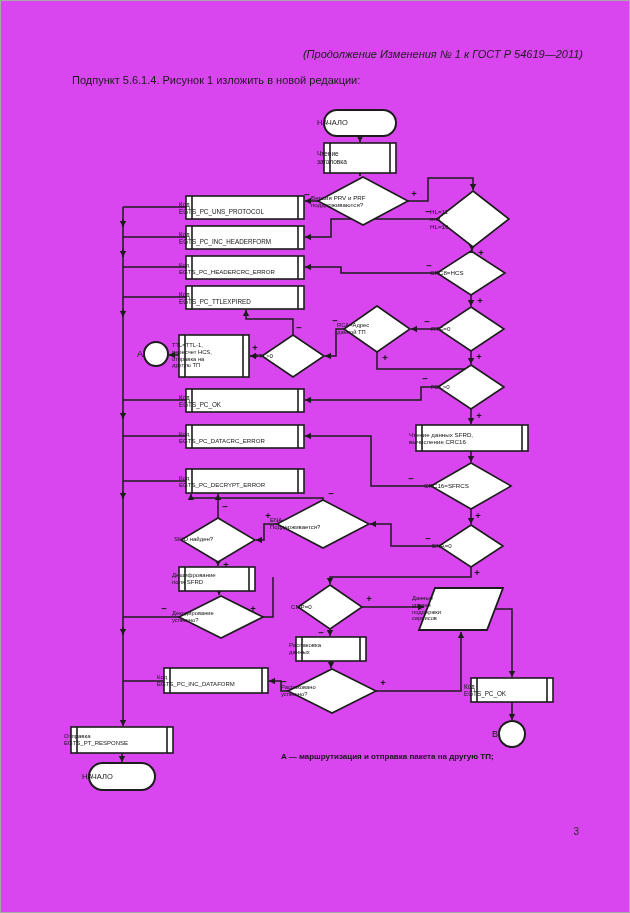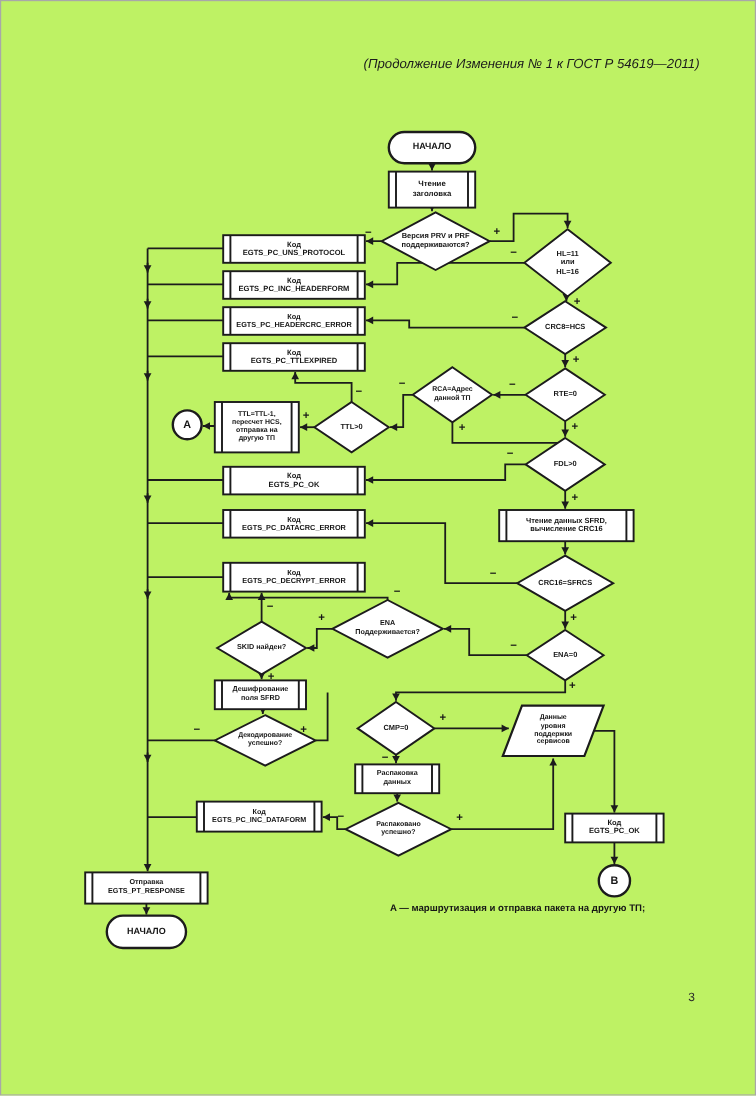--- a/index.html
+++ b/index.html
@@ -1,38 +1,39 @@
 <!DOCTYPE html>
 <html><head>
 <meta charset="utf-8">
 <style>
   html,body{margin:0;padding:0;background:#dcdcdc;}
   .page{
     position:relative;width:630px;height:913px;margin:0 auto;
-    background:#bef264;border:1px solid #a8a8a8;box-sizing:border-box;
+    background:#d946ef;border:1px solid #a8a8a8;box-sizing:border-box;
     font-family:"Liberation Sans",sans-serif;color:#1c1c1c;overflow:hidden;
   }
   .hdr-italic{position:absolute;top:47px;right:46px;font-style:italic;font-size:11px;}
   .intro{position:absolute;top:73px;left:71px;font-size:11px;}
   #fc-svg{position:absolute;left:0;top:0;}
   #node-layer{position:absolute;left:0;top:0;width:630px;height:913px;pointer-events:none;}
   .node-label{
     position:absolute;transform:translate(-50%,-50%);
-    text-align:center;white-space:pre-line;font-weight:bold;line-height:1.18;color:#161616;
+    white-space:pre-line;font-weight:normal;line-height:1.18;color:#161616;
   }
   .flow-sign{position:absolute;transform:translate(-50%,-50%);font-size:9.5px;font-weight:bold;color:#161616;}
-  .legend{position:absolute;left:280px;top:750px;font-size:8px;font-weight:bold;line-height:12px;color:#161616;margin-left:44px;}
+  .legend{position:absolute;left:280px;top:750px;font-size:8px;font-weight:bold;line-height:12px;color:#161616;}
   .caption{position:absolute;top:801px;left:40px;right:40px;text-align:center;font-size:9.5px;color:#3a3a3a;}
   .pagenum{position:absolute;top:825px;right:50px;font-size:10px;color:#2a2a2a;}
 </style>
 </head>
 <body>
 
 <div class="page">
   <div class="hdr-italic">(Продолжение Изменения № 1 к ГОСТ Р 54619—2011)</div>
+  <div class="intro">Подпункт 5.6.1.4. Рисунок 1 изложить в новой редакции:</div>
 
   <div>
     <svg id="fc-svg" width="630" height="913">
         <polyline points="359,135 359,141" fill="none" stroke="#1c1c1c" stroke-width="1.5"></polyline>
         <polygon points="359,141 355.8,135 362.2,135" fill="#1c1c1c"></polygon>
         <polyline points="359,172 359,175" fill="none" stroke="#1c1c1c" stroke-width="1.5"></polyline>
         <polygon points="359,175 355.8,169 362.2,169" fill="#1c1c1c"></polygon>
         <polyline points="317,200 304,200" fill="none" stroke="#1c1c1c" stroke-width="1.5"></polyline>
         <polygon points="304,200 310,196.8 310,203.2" fill="#1c1c1c"></polygon>
         <polyline points="407,200 427,200 427,177 472,177 472,189" fill="none" stroke="#1c1c1c" stroke-width="1.5"></polyline>

